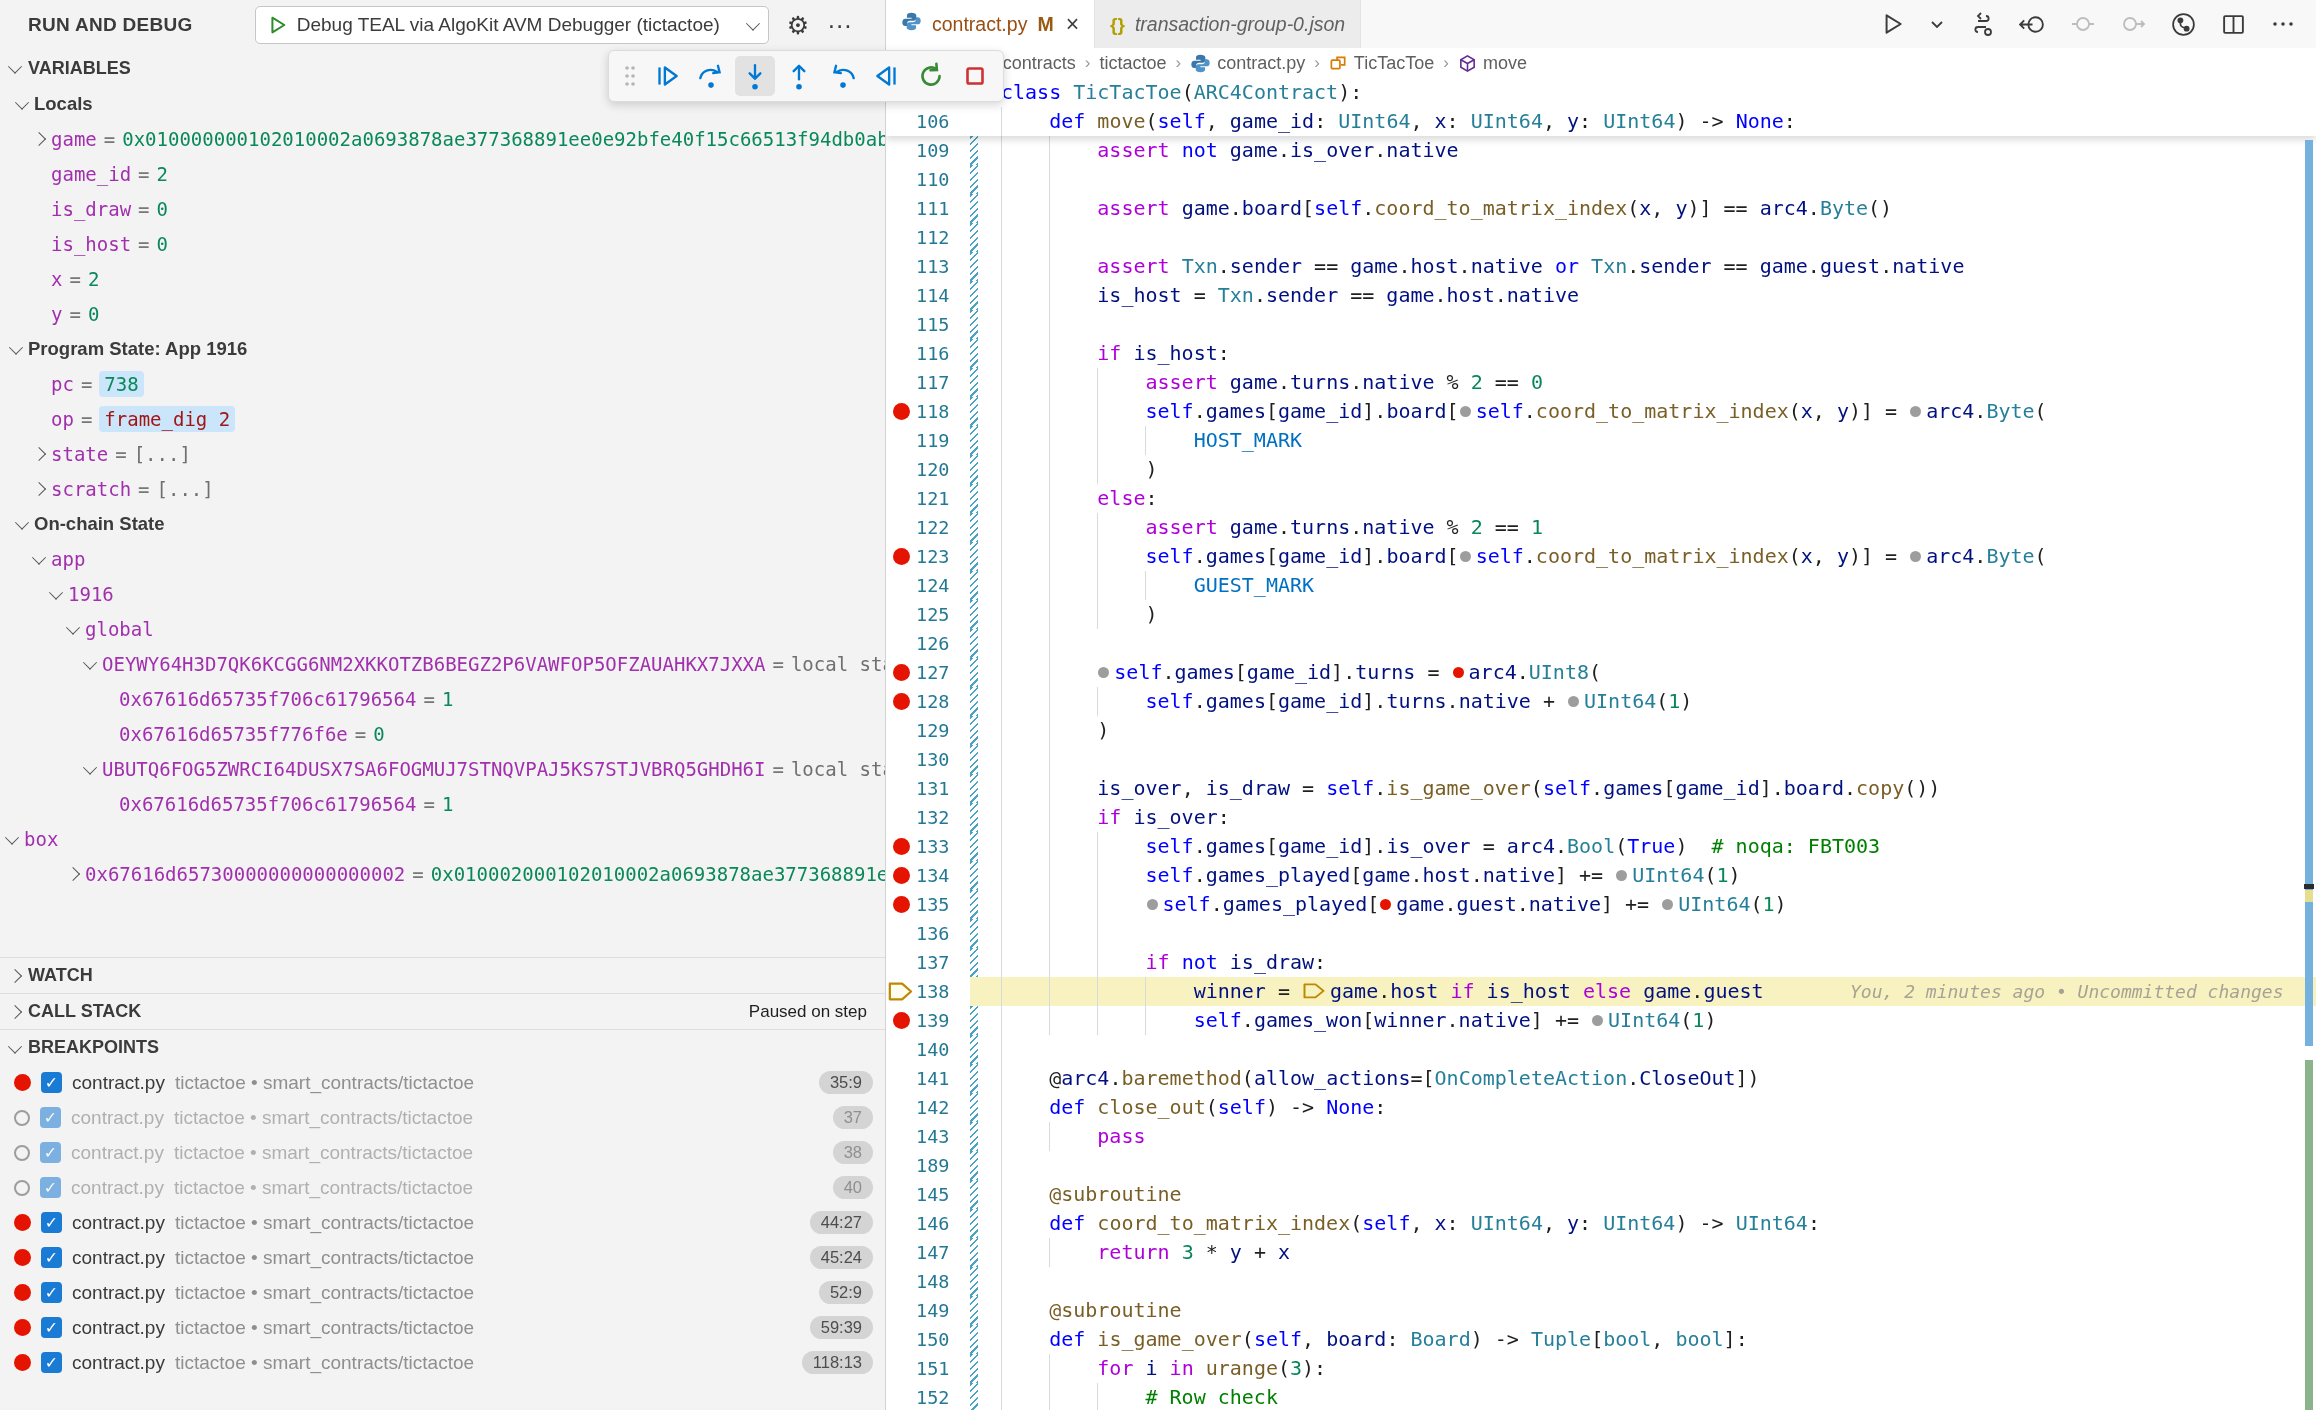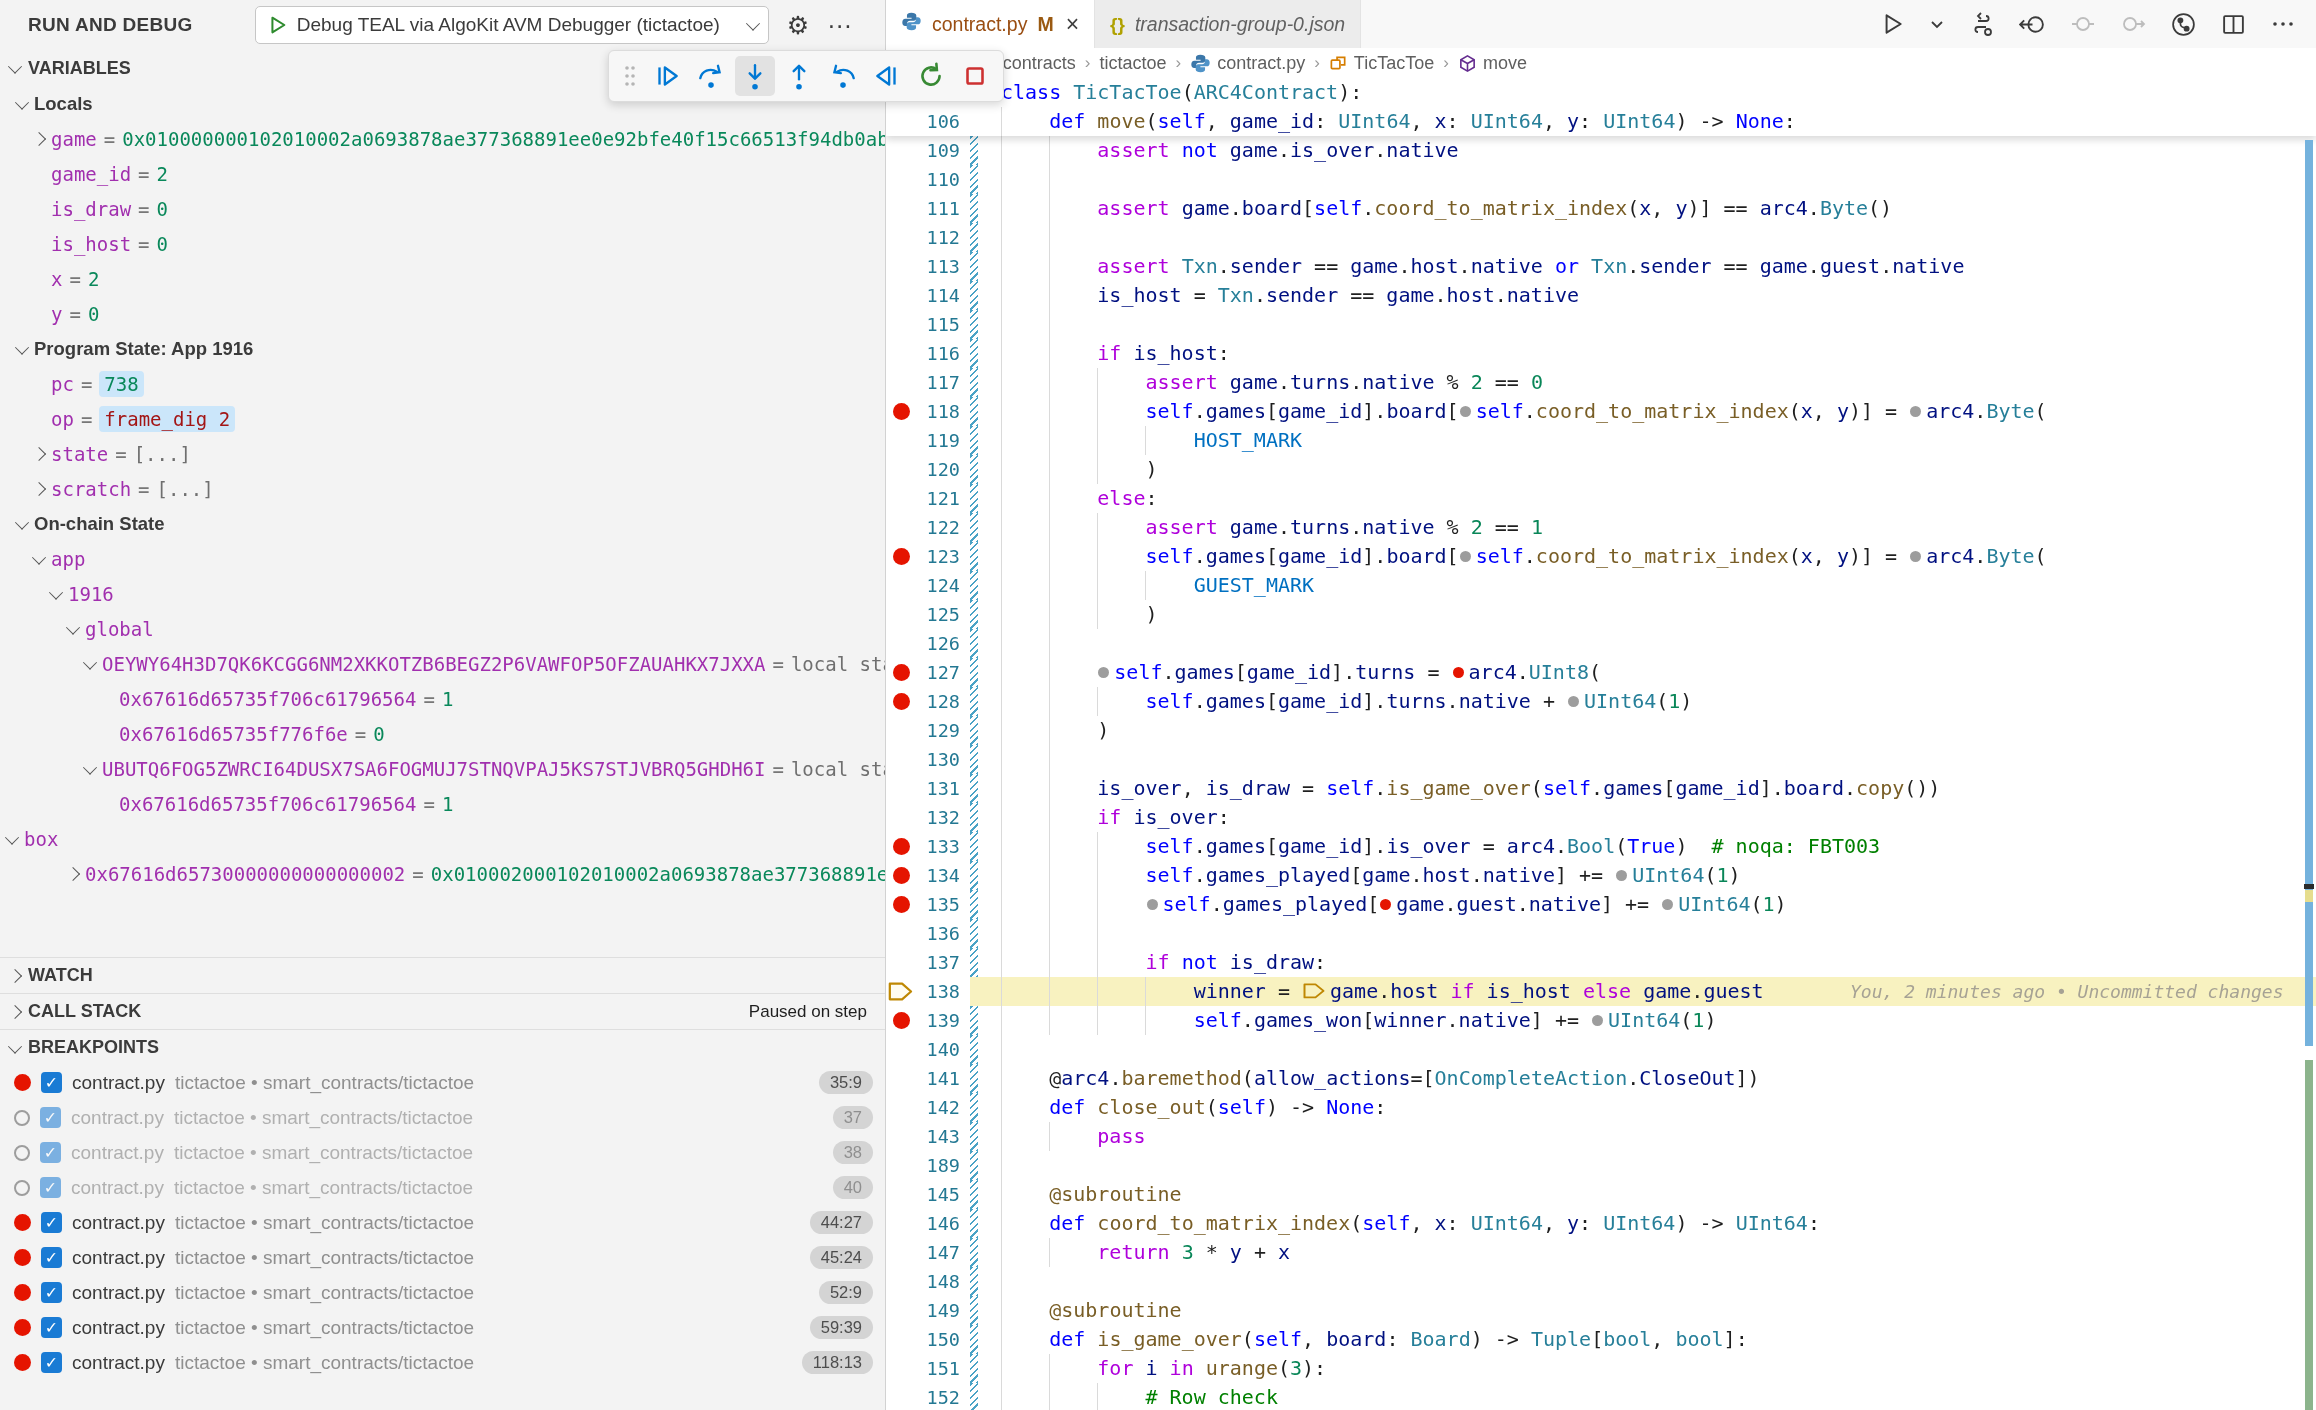--- a/index.html
+++ b/index.html
@@ -55,21 +55,21 @@
   #tab-actions .aico{cursor:pointer;display:flex;align-items:center}
   #crumbs{height:30px;flex:none;display:flex;align-items:center;gap:9px;padding:0 18px;font-size:18px;color:#5f5f5f;white-space:nowrap}
   .crumb{display:flex;align-items:center;gap:6px;cursor:pointer}
   .csep{color:#9a9a9a;font-size:17px}
 
   
   #code{position:relative;flex:1;font-family:"DejaVu Sans Mono",monospace;font-size:20px;overflow:hidden}
   #sticky{position:relative;z-index:7;background:#fff;box-shadow:0 4px 7px rgba(0,0,0,.14)}
   .cl{position:relative;height:29px;line-height:29px;display:flex;white-space:pre}
   .gd{width:30px;flex:none;display:flex;align-items:center;justify-content:center;cursor:pointer}
-  .gn{width:44px;flex:none;text-align:right;color:#237893;font-size:18.5px}
+  .gn{width:44px;flex:none;color:#237893;font-size:18.5px}
   .gdiff{width:8px;flex:none;margin-left:10px}
   .cl.dirty .gdiff{background:repeating-linear-gradient(315deg,#4aa3c6 0 1.7px,rgba(255,255,255,0) 1.7px 4.8px)}
   .ct{position:relative;padding-left:23px;z-index:2}
   .ig{position:absolute;top:0;bottom:0;width:0;border-left:1px solid #dadada;z-index:1}
   .cl.cur::before{content:"";position:absolute;left:84px;right:0;top:0;bottom:0;background:#f8f2c0}
   .bdot{width:17px;height:17px;border-radius:50%;background:#e51400}
   .blame{position:absolute;left:964px;top:0;z-index:2;color:#a6a294;font-style:italic;font-size:18px;font-family:"DejaVu Sans Mono",monospace}
   
   .tk-k{color:#0000ff}.tk-c{color:#af00db}.tk-t{color:#267f99}.tk-f{color:#795e26}
   .tk-v{color:#001080}.tk-s{color:#0000ff}.tk-n{color:#098658}.tk-m{color:#008000}
@@ -150,21 +150,21 @@
           <span class="tname">x</span>
           <span class="teq">=</span>
           <span class="tval num">2</span>
         </div>
         <div class="trow" style="padding-left: 27px;">
           <span class="cbox"></span>
           <span class="tname">y</span>
           <span class="teq">=</span>
           <span class="tval num">0</span>
         </div>
-        <div class="trow" style="padding-left: 10px;">
+        <div class="trow" style="padding-left: 4px;">
           <span class="cbox">
             <span class="chev d"></span>
           </span>
           <span class="tname scope">Program State: App 1916</span>
         </div>
         <div class="trow" style="padding-left: 27px;">
           <span class="cbox"></span>
           <span class="tname">pc</span>
           <span class="teq">=</span>
           <span class="tval num hl">738</span>

